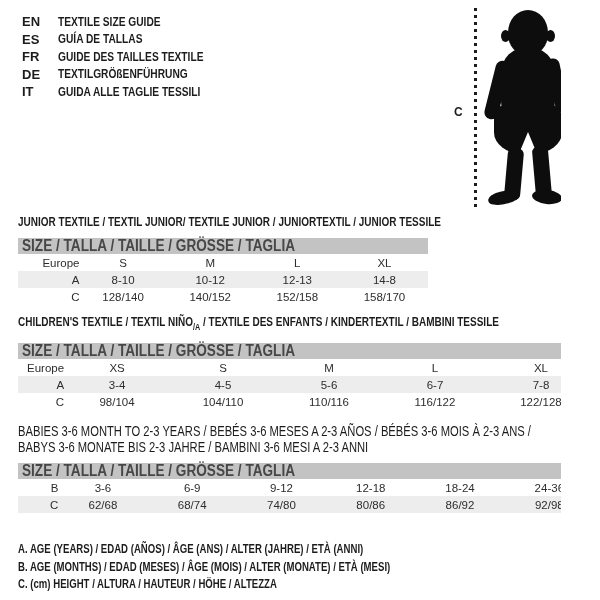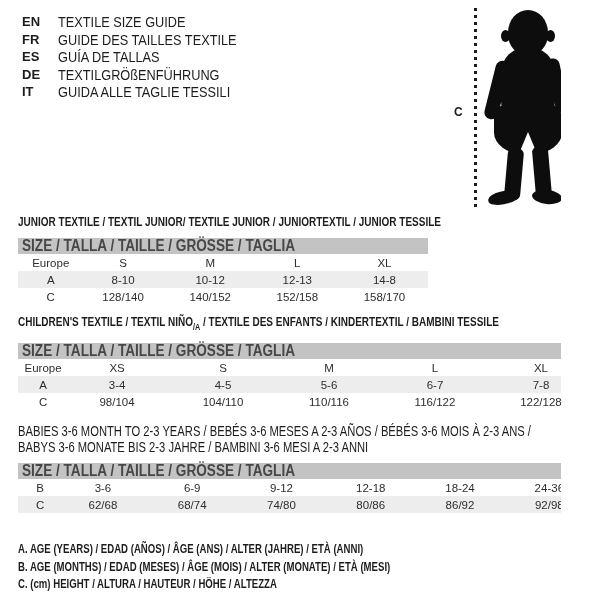--- a/index.html
+++ b/index.html
@@ -11,21 +11,21 @@
   html,body{margin:0;padding:0;background:#fff;}
   .canvas{position:relative;width:561px;height:600px;background:#fff;overflow:hidden;
           font-family:"Liberation Sans", sans-serif;color:var(--text);}
   .cond{display:inline-block;transform:scaleX(.8);transform-origin:0 50%;white-space:nowrap;}
   .cond85{display:inline-block;transform:scaleX(.85);transform-origin:0 50%;white-space:nowrap;}
 
   
   .lang-block{position:absolute;left:22px;top:13px;}
   .lang-row{display:flex;height:17.5px;align-items:center;}
   .lang-code{width:36px;font-weight:bold;font-size:13px;flex:0 0 36px;}
-  .lang-title{font-weight:normal;font-size:15px;}
+  .lang-title{font-weight:bold;font-size:12px;}
 
   
   .height-line{position:absolute;left:474px;top:8px;width:3px;height:200px;
     background:repeating-linear-gradient(to bottom,var(--text) 0 3px,transparent 3px 7px);}
   .height-label{position:absolute;left:454px;top:105px;font-weight:bold;font-size:12px;}
   .baby{position:absolute;left:484px;top:10px;width:88px;height:198px;}
   .baby div{position:absolute;background:var(--silhouette);}
   .b-head{left:24px;top:0;width:40px;height:45px;border-radius:50% 50% 46% 46%;}
   .b-ear-l{left:17px;top:20px;width:9px;height:12px;border-radius:50%;}
   .b-ear-r{left:62px;top:20px;width:9px;height:12px;border-radius:50%;}
@@ -48,44 +48,44 @@
   .tbl-title{font-size:12.5px;font-weight:bold;line-height:15px;height:15px;}
   .tbl-title2{font-size:14px;font-weight:normal;line-height:16px;height:32px;}
   .sub{font-size:9px;vertical-align:sub;}
   .size-bar{height:16px;line-height:16px;background:var(--header-bar);padding-left:4px;
             font-weight:bold;font-size:16px;color:#474747;}
   .sec-junior .size-bar{margin-top:8px;}
   .sec-children .size-bar{margin-top:13px;}
   .sec-babies .size-bar{margin-top:8px;}
   table{width:100%;border-collapse:collapse;table-layout:fixed;}
   td{height:17px;font-size:11.5px;color:#2d2d2d;text-align:center;padding:0;vertical-align:middle;}
-  td.lab{text-align:center;padding-left:4px;}
+  td.lab{text-align:right;padding-left:4px;}
   tr.stripe{background:var(--row-stripe);}
 
   
   .footnotes{position:absolute;left:18px;top:533px;margin-top:8px;}
   .fn{height:17.5px;line-height:17.5px;font-weight:bold;font-size:12px;}
 </style>
 </head>
 <body>
 
 <div class="canvas">
 
   <div class="lang-block">
     <div class="lang-row">
       <span class="lang-code">EN</span>
       <span class="lang-title"><span class="cond85">TEXTILE SIZE GUIDE</span></span>
     </div>
     <div class="lang-row">
+      <span class="lang-code">ES</span>
+      <span class="lang-title"><span class="cond85">GUÍA DE TALLAS</span></span>
+    </div>
+    <div class="lang-row">
       <span class="lang-code">FR</span>
       <span class="lang-title"><span class="cond85">GUIDE DES TAILLES TEXTILE</span></span>
-    </div>
-    <div class="lang-row">
-      <span class="lang-code">ES</span>
-      <span class="lang-title"><span class="cond85">GUÍA DE TALLAS</span></span>
     </div>
     <div class="lang-row">
       <span class="lang-code">DE</span>
       <span class="lang-title"><span class="cond85">TEXTILGRÖßENFÜHRUNG</span></span>
     </div>
     <div class="lang-row">
       <span class="lang-code">IT</span>
       <span class="lang-title"><span class="cond85">GUIDA ALLE TAGLIE TESSILI</span></span>
     </div>
   </div>

